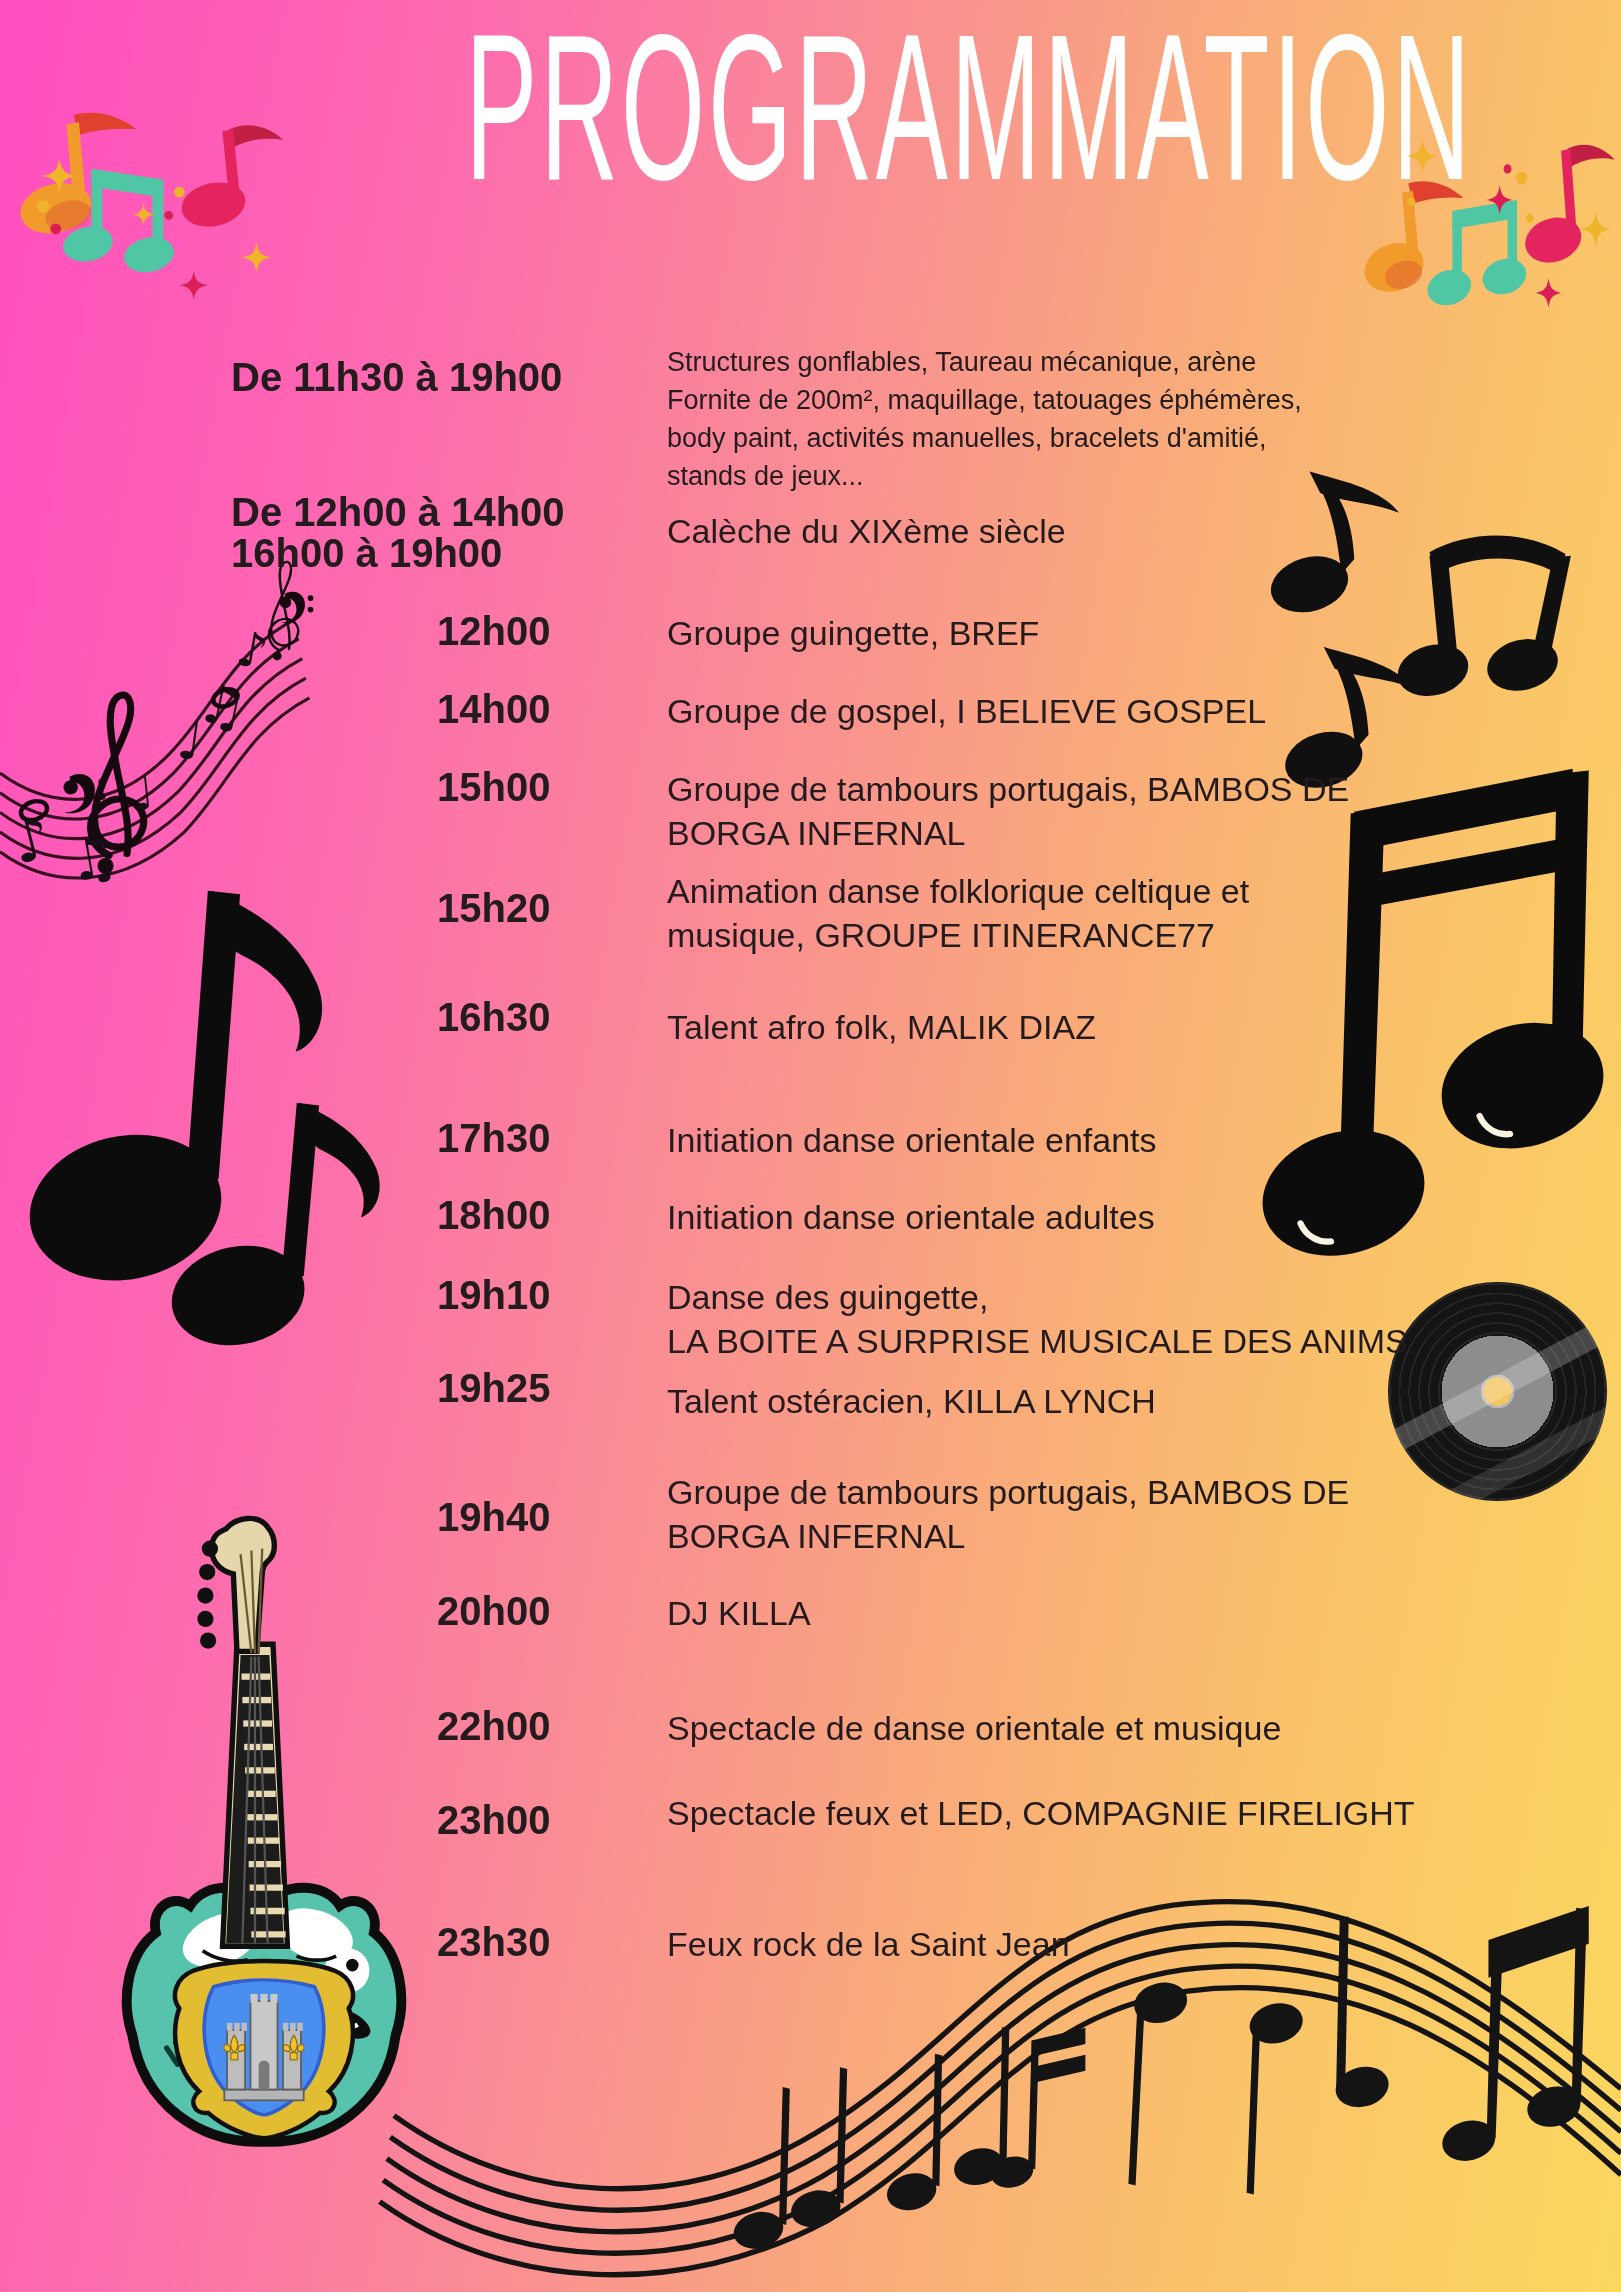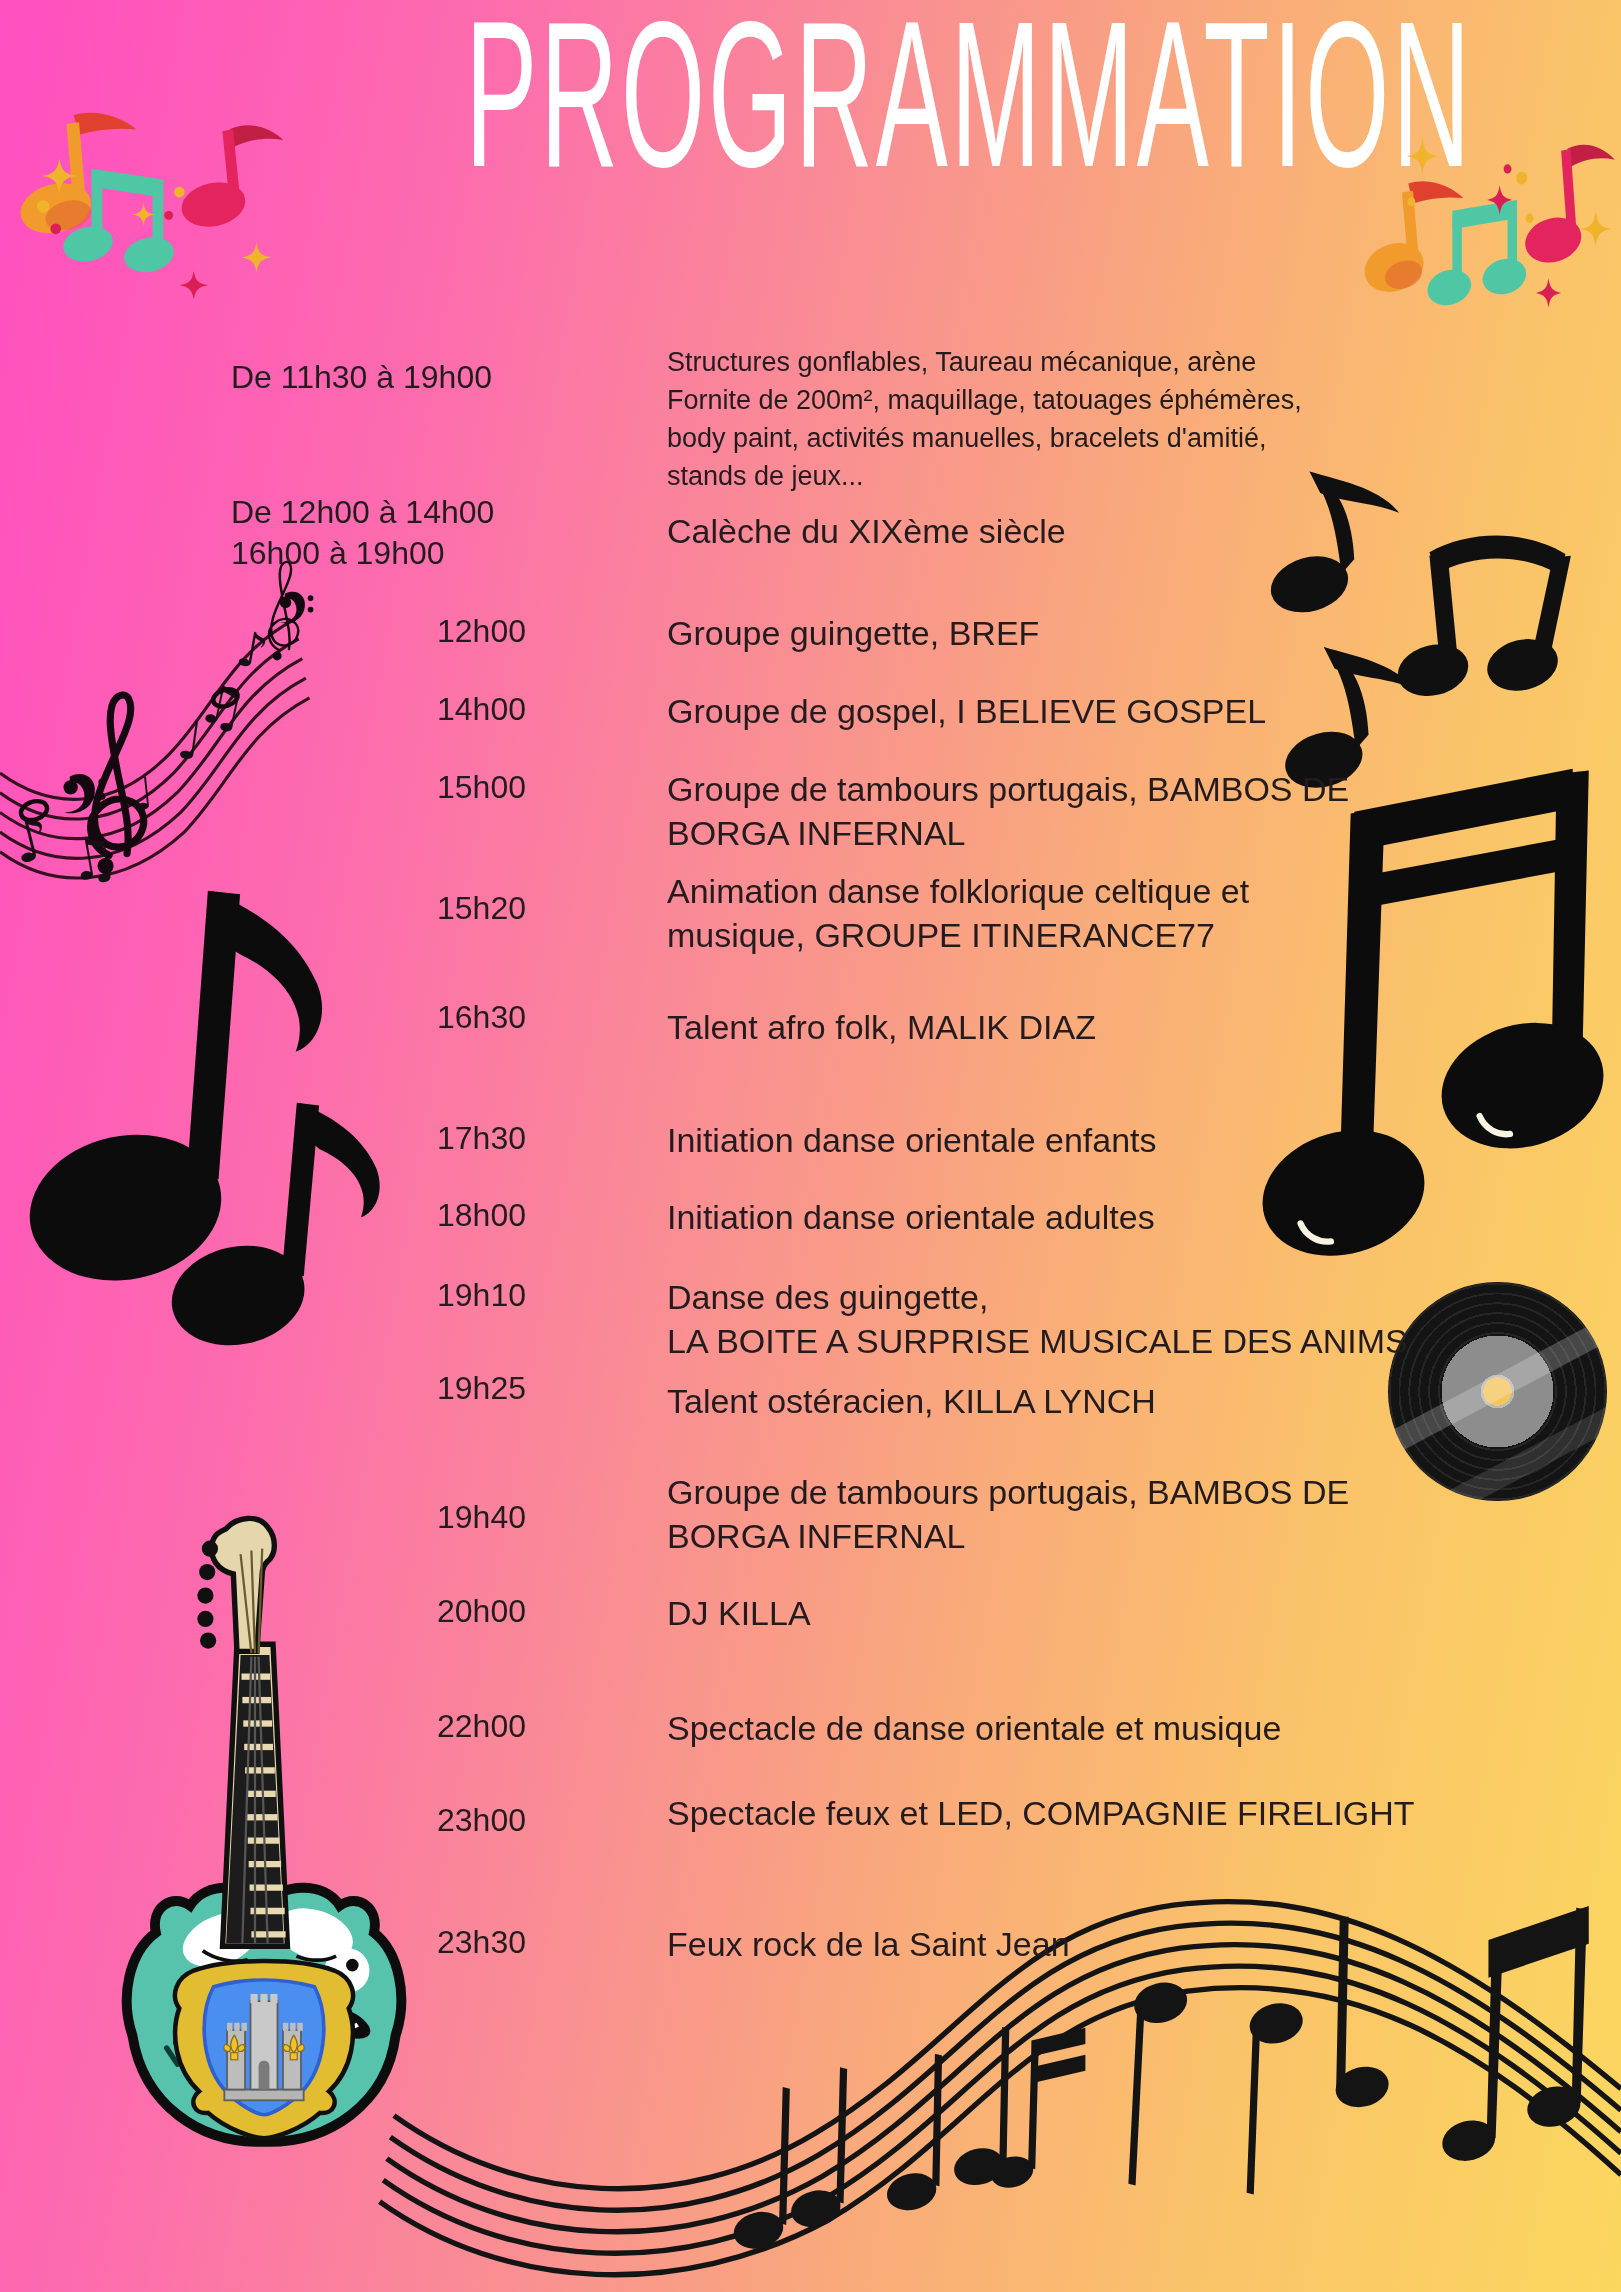--- a/index.html
+++ b/index.html
@@ -1,26 +1,26 @@
 <!DOCTYPE html>
 <html style="font-size:14.3px"><head>
 <meta charset="utf-8">
 <style>
   html,body{margin:0;padding:0;background:#222;}
   .poster{
     position:relative;width:1621px;height:2293px;overflow:hidden;
     background:linear-gradient(100deg,#ff4ec0 0%,#fd6cae 24%,#f98f92 45%,#f9ab7a 62%,#fac469 80%,#fbd75f 100%);
     font-family:"Liberation Sans",sans-serif;color:#241b1e;
   }
-  .title-wrap{position:absolute;left:0;top:2px;width:100%;text-align:center;}
+  .title-wrap{position:absolute;left:0;top:15px;width:100%;text-align:center;}
   .title{
     display:inline-block;color:#ffffff;font-size:208px;line-height:184px;font-weight:400;
     letter-spacing:5.4px;transform:scaleX(0.52);transform-origin:center;white-space:nowrap;
   }
-  .t{position:absolute;font-size:32px;font-weight:400;line-height:41px;white-space:pre-line;}
+  .t{position:absolute;font-size:40px;font-weight:700;line-height:41px;white-space:pre-line;}
   .d{position:absolute;font-size:34px;font-weight:500;line-height:44px;white-space:pre-line;max-width:770px;}
   .d.small{font-size:27px;line-height:38px;margin-top:10px;}
   .vinyl{
     position:absolute;left:1388px;top:1282px;width:219px;height:219px;border-radius:50%;overflow:hidden;
     background:
       radial-gradient(circle at 50% 50%, #f2c55e 0 14.3px, #b9b9b9 14.3px 17px, #8d8d8d 17px 56px, rgba(0,0,0,0) 56px),
       repeating-radial-gradient(circle at 50% 50%, #141414 0 8px, #262626 8px 9.9px);
   }
   .vinyl .sheen{position:absolute;left:-27px;top:90px;width:287px;height:23px;background:rgba(255,255,255,0.22);
     transform:rotate(-28deg);border-radius:11.6px;}

